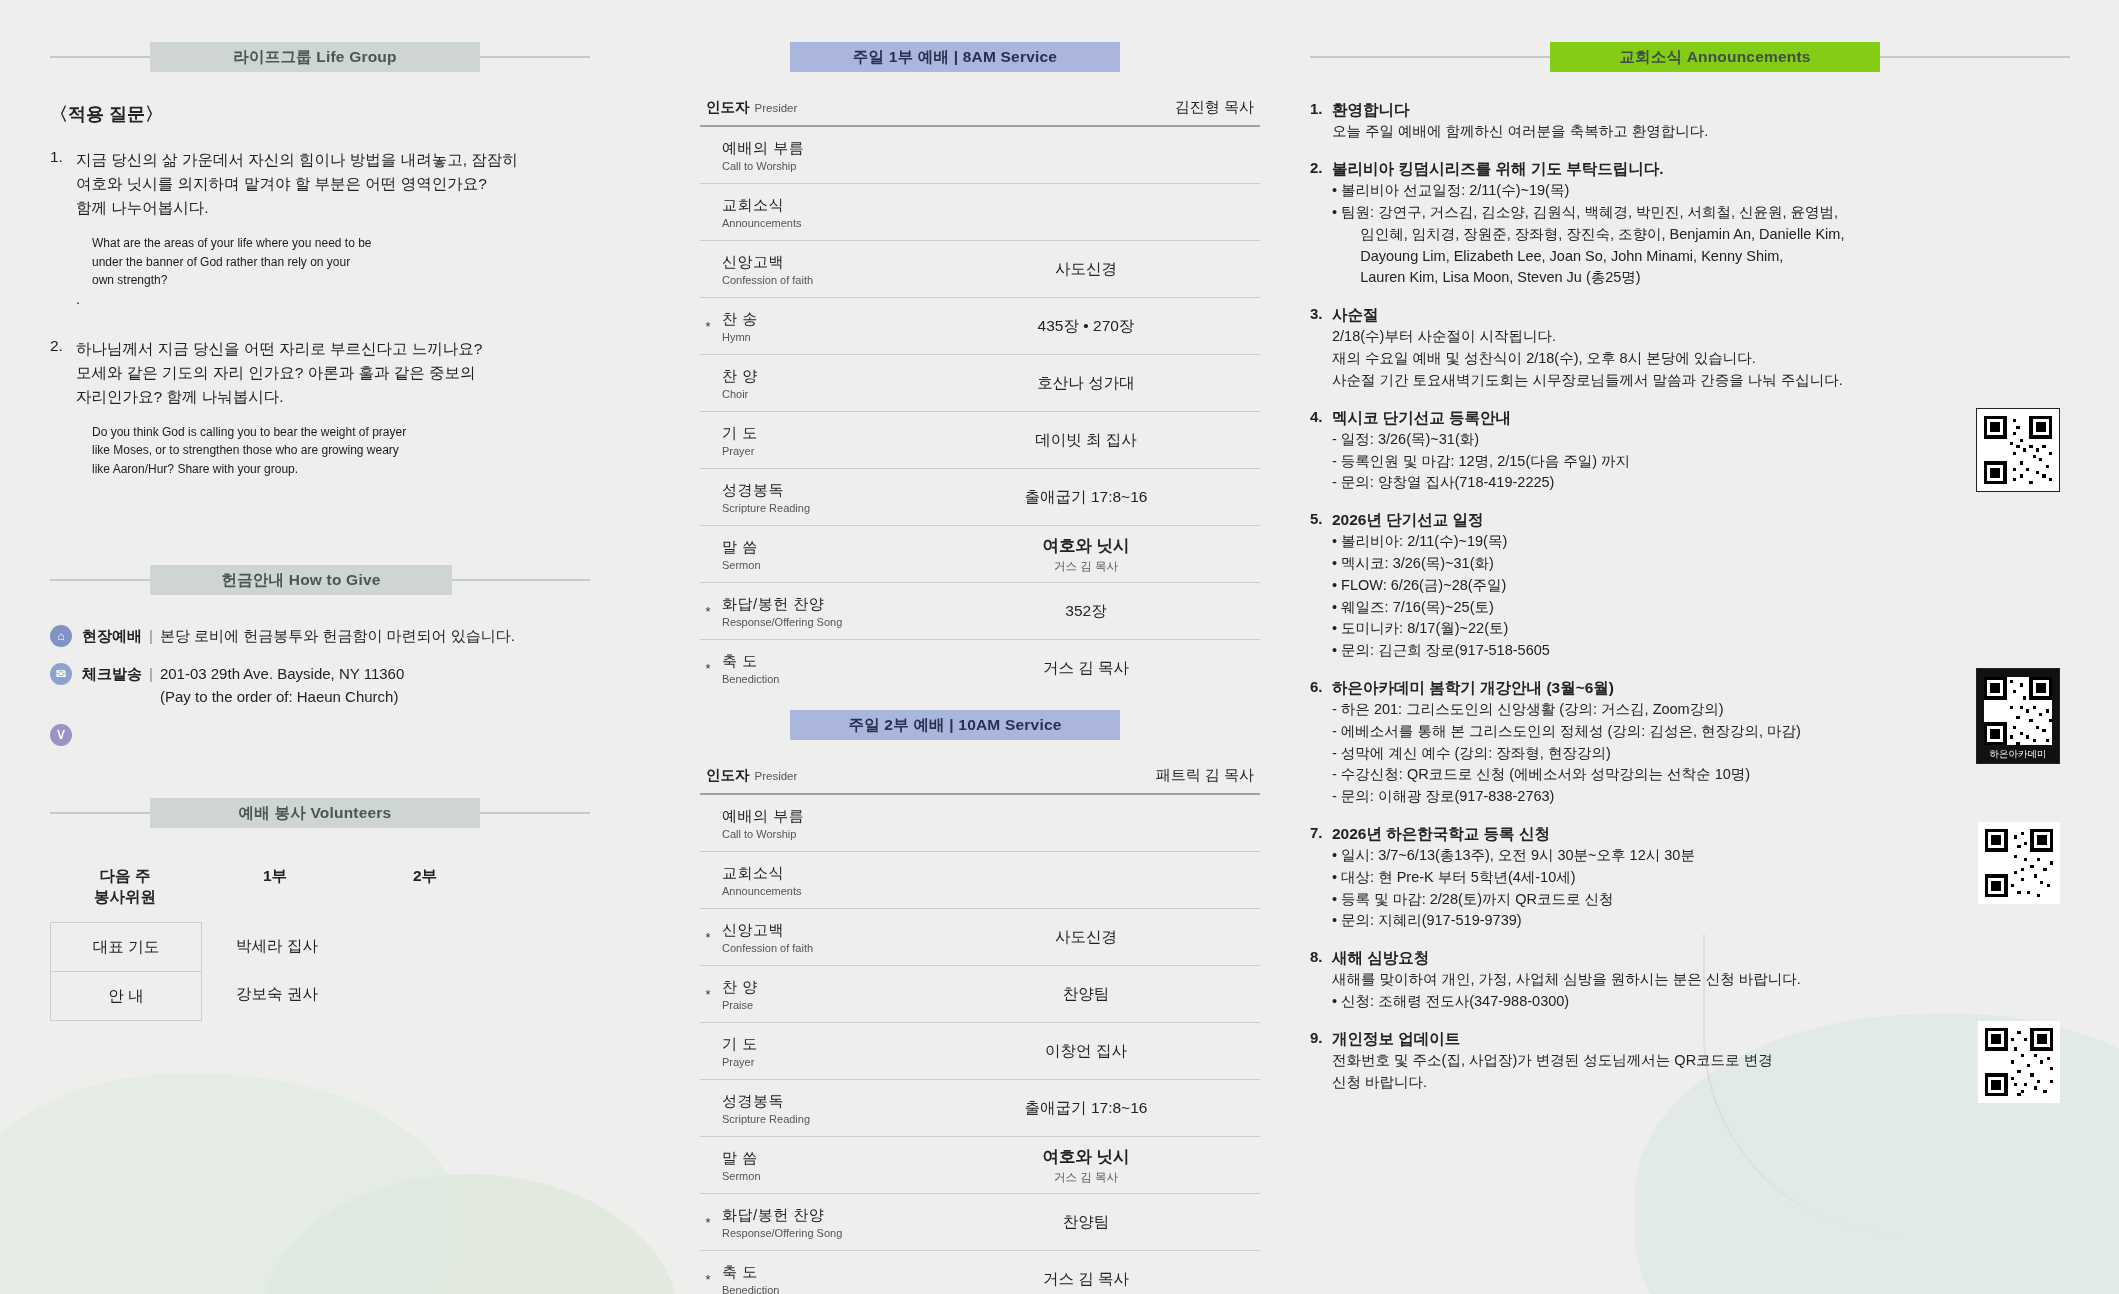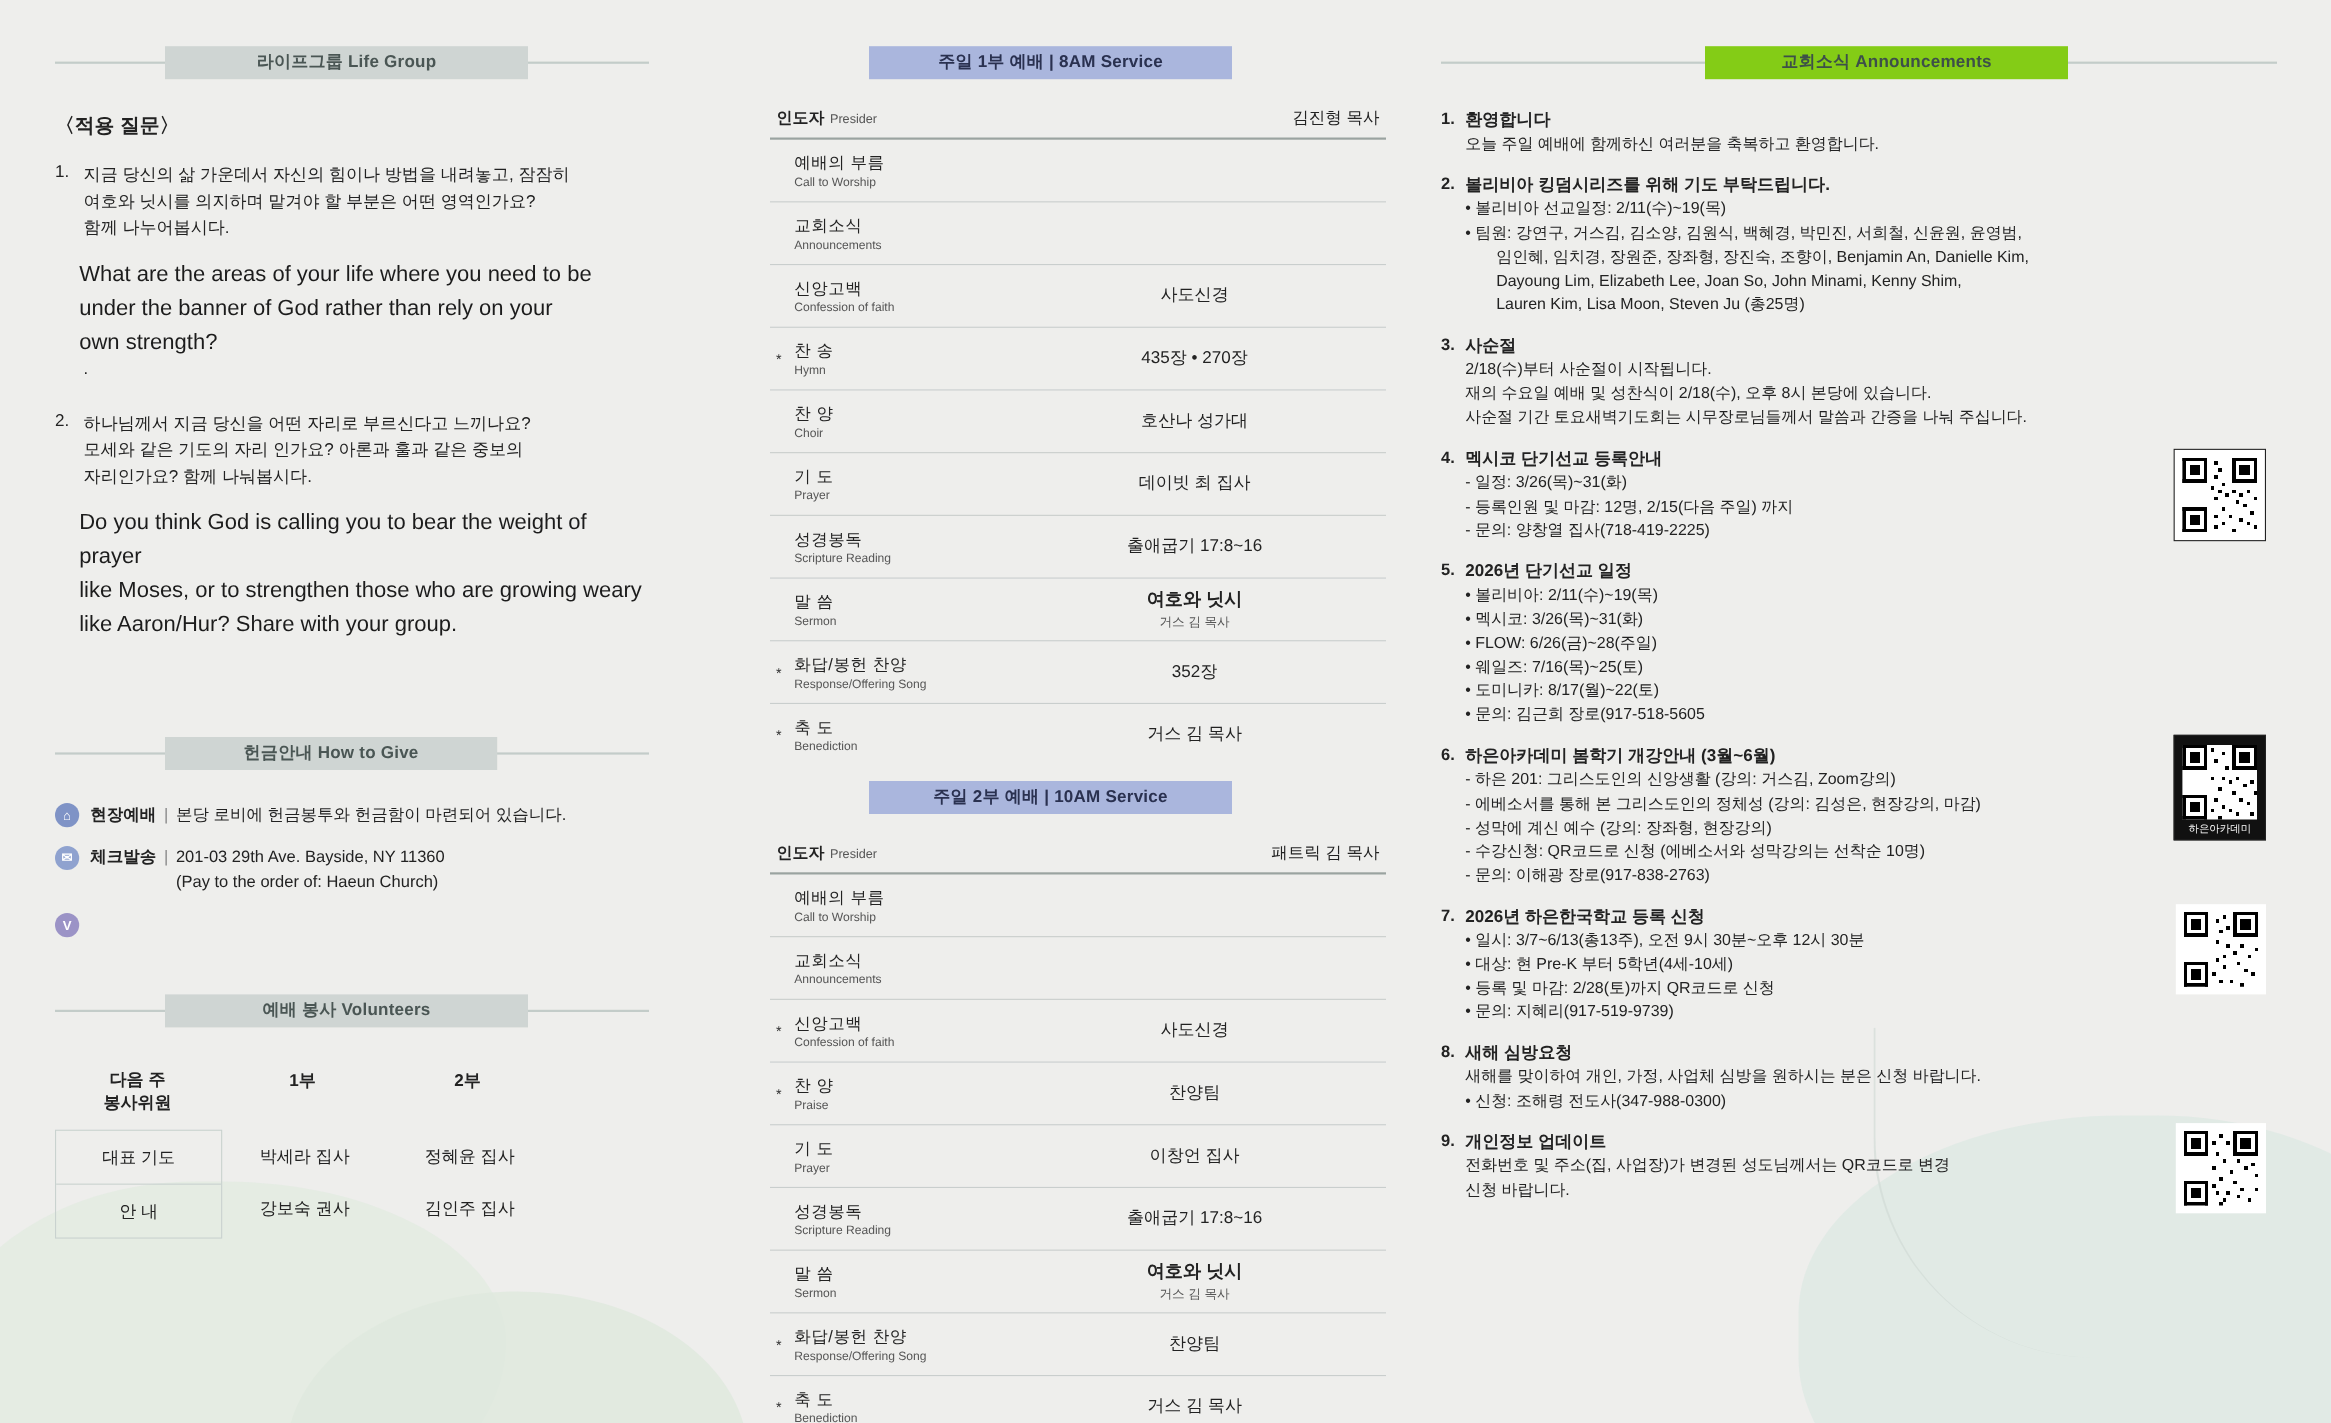--- a/index.html
+++ b/index.html
@@ -31,21 +31,21 @@
     position:relative;height:30px;line-height:30px;text-align:center;
     font-size:15.5px;font-weight:700;letter-spacing:.2px;
   }
   .ribbon.gray{background:#cfd5d3;color:#4a5654;}
   .ribbon.blue{background:#aab6dd;color:#2a3150;}
   .ribbon.teal{background:#84cc16;color:#3d5049;}
   .q-title{font-size:18px;font-weight:700;margin:0 0 22px 0;}
   .q-item{margin-bottom:10px;}
   .q-num{display:inline-block;font-size:15.5px;}
   .q-ko{font-size:15.5px;line-height:1.55;margin:0;}
-  .q-en{font-size:20px;line-height:1.55;margin:14px 0 0 22px;color:#1c1c1c;}
+  .q-en{font-size:12px;line-height:1.55;margin:14px 0 0 42px;color:#1c1c1c;}
   .q-dot{margin-left:26px;font-size:15px;}
 
   
   .give-row{display:flex;align-items:flex-start;margin-bottom:16px;font-size:15px;}
   .give-ico{
     width:22px;height:22px;border-radius:50%;flex:0 0 22px;margin-right:10px;
     display:flex;align-items:center;justify-content:center;color:#fff;font-size:12px;font-weight:700;
   }
   .ico-blue{background:#7f93c6;}
   .ico-blue2{background:#8fa2cf;}
@@ -177,24 +177,20 @@
         <div class="vol-c3">2부</div>
       </div>
       <div style="display:flex;margin-top:14px;">
         <div class="vol-box">
           <div class="vol-cell">대표  기도</div>
           <div class="vol-cell">안      내</div>
         </div>
         <div>
           <div class="vol-val">박세라 집사</div>
           <div class="vol-val">강보숙 권사</div>
-        </div>
-        <div>
-          <div class="vol-val">정혜윤 집사</div>
-          <div class="vol-val">김인주 집사</div>
         </div>
       </div>
     </div>
   </div>
 
   <div class="col col-2">
 
     <div style="position:relative;height:52px;margin-top:42px;">
       <div class="ribbon blue" style="position:absolute;left:90px;top:0;width:330px;">주일 1부 예배 | 8AM Service</div>
     </div>

